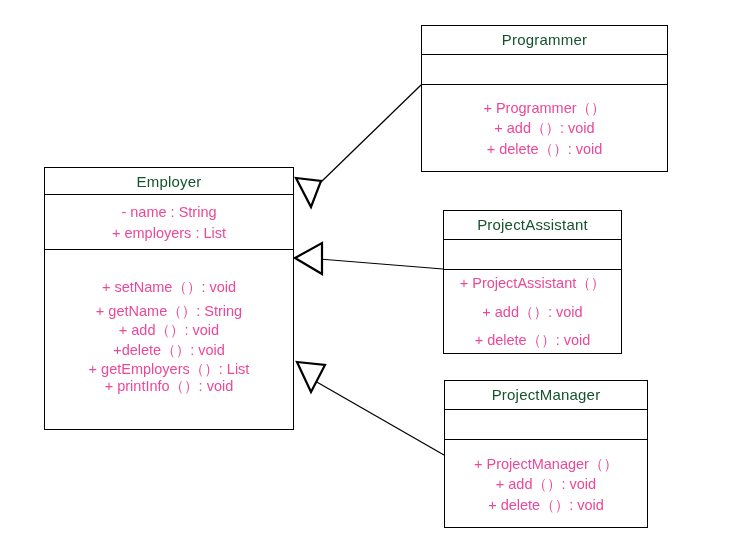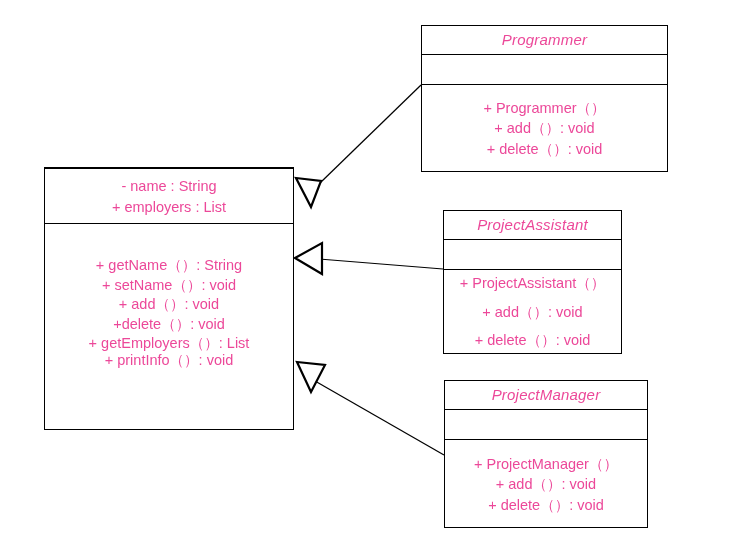--- a/index.html
+++ b/index.html
@@ -25,24 +25,23 @@
     display: flex;
     flex-direction: column;
   }
   .cls-title {
     box-sizing: border-box;
     display: flex;
     align-items: center;
     justify-content: center;
     text-align: center;
     font-size: 15px;
-    color: #ec4899;
+    color: #14532d;
     letter-spacing: 0.2px;
     white-space: nowrap;
-    font-style: italic;
   }
   .cls-sep {
     border-top: 1.6px solid #000000;
   }
   .cls-attrs, .cls-methods {
     box-sizing: border-box;
     display: flex;
     flex-direction: column;
     justify-content: center;
   }
@@ -75,27 +74,28 @@
     stroke-width: 2.2;
     stroke-linejoin: miter;
   }
 </style>
 </head>
 <body>
 
 <div id="canvas">
 
   <div class="uml-class" style="left:44px; top:167px; width:250px; height:263px;">
+    <div class="cls-title" style="height:26px;">Employer</div>
     <div class="cls-attrs cls-sep" style="height:55px;">
       <div class="cls-row" style="padding:5px 0 6px 0;">- name : String</div>
       <div class="cls-row" style="padding:0 0 4px 0;">+ employers : List</div>
     </div>
     <div class="cls-methods cls-sep" style="height:179px;">
+      <div class="cls-row" style="padding:0 0 5px 0;">+ setName（）: void</div>
       <div class="cls-row" style="padding:4px 0 5px 0;">+ getName（）: String</div>
-      <div class="cls-row" style="padding:0 0 5px 0;">+ setName（）: void</div>
       <div class="cls-row" style="padding:0 0 5px 0;">+ add（）: void</div>
       <div class="cls-row" style="padding:0 0 5px 0;">+delete（）: void</div>
       <div class="cls-row" style="padding:0 0 2px 0;">+ getEmployers（）: List</div>
       <div class="cls-row" style="padding:0 0 5px 0;">+ printInfo（）: void</div>
     </div>
   </div>
 
   <div class="uml-class" style="left:421px; top:25px; width:247px; height:147px;">
     <div class="cls-title" style="height:28px;">Programmer</div>
     <div class="cls-attrs empty cls-sep" style="height:31px;"></div>

